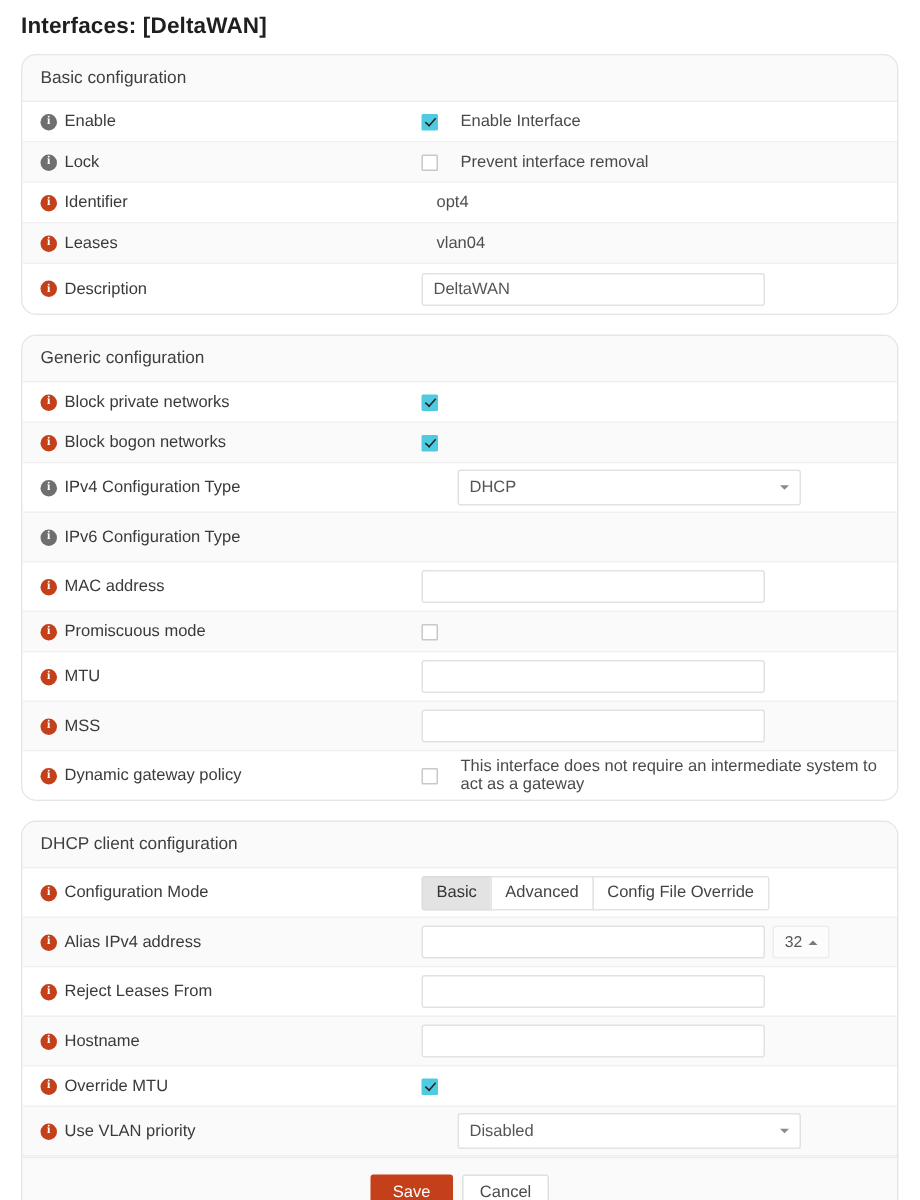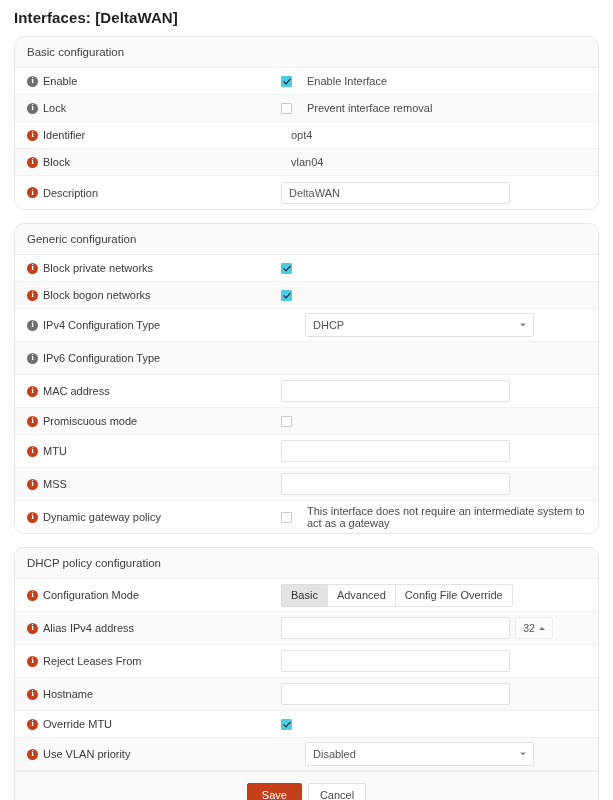--- a/index.html
+++ b/index.html
@@ -295,21 +295,21 @@
       <div class="value-cell">
         <span class="static-val">opt4</span>
       </div>
     </div>
 
     <div class="row alt">
       <div class="label-cell">
         <span class="info-icon red">
             <i>i</i>
           </span>
-        <span>Block</span>
+        <span>Leases</span>
       </div>
       <div class="value-cell">
         <span class="static-val">vlan04</span>
       </div>
     </div>
 
     <div class="row tall">
       <div class="label-cell">
         <span class="info-icon red">
             <i>i</i>
@@ -437,21 +437,21 @@
           <span class="gateway-text">This interface does not require an intermediate system to act as a gateway</span>
         </label>
       </div>
     </div>
   </div>
 
   <div class="gap"></div>
 
   <div class="card">
 
-    <div class="section-head">DHCP policy configuration</div>
+    <div class="section-head">DHCP client configuration</div>
 
     <div class="row tall">
       <div class="label-cell">
         <span class="info-icon red">
             <i>i</i>
           </span>
         <span>Configuration Mode</span>
       </div>
       <div class="value-cell">
         <div class="btn-group">

